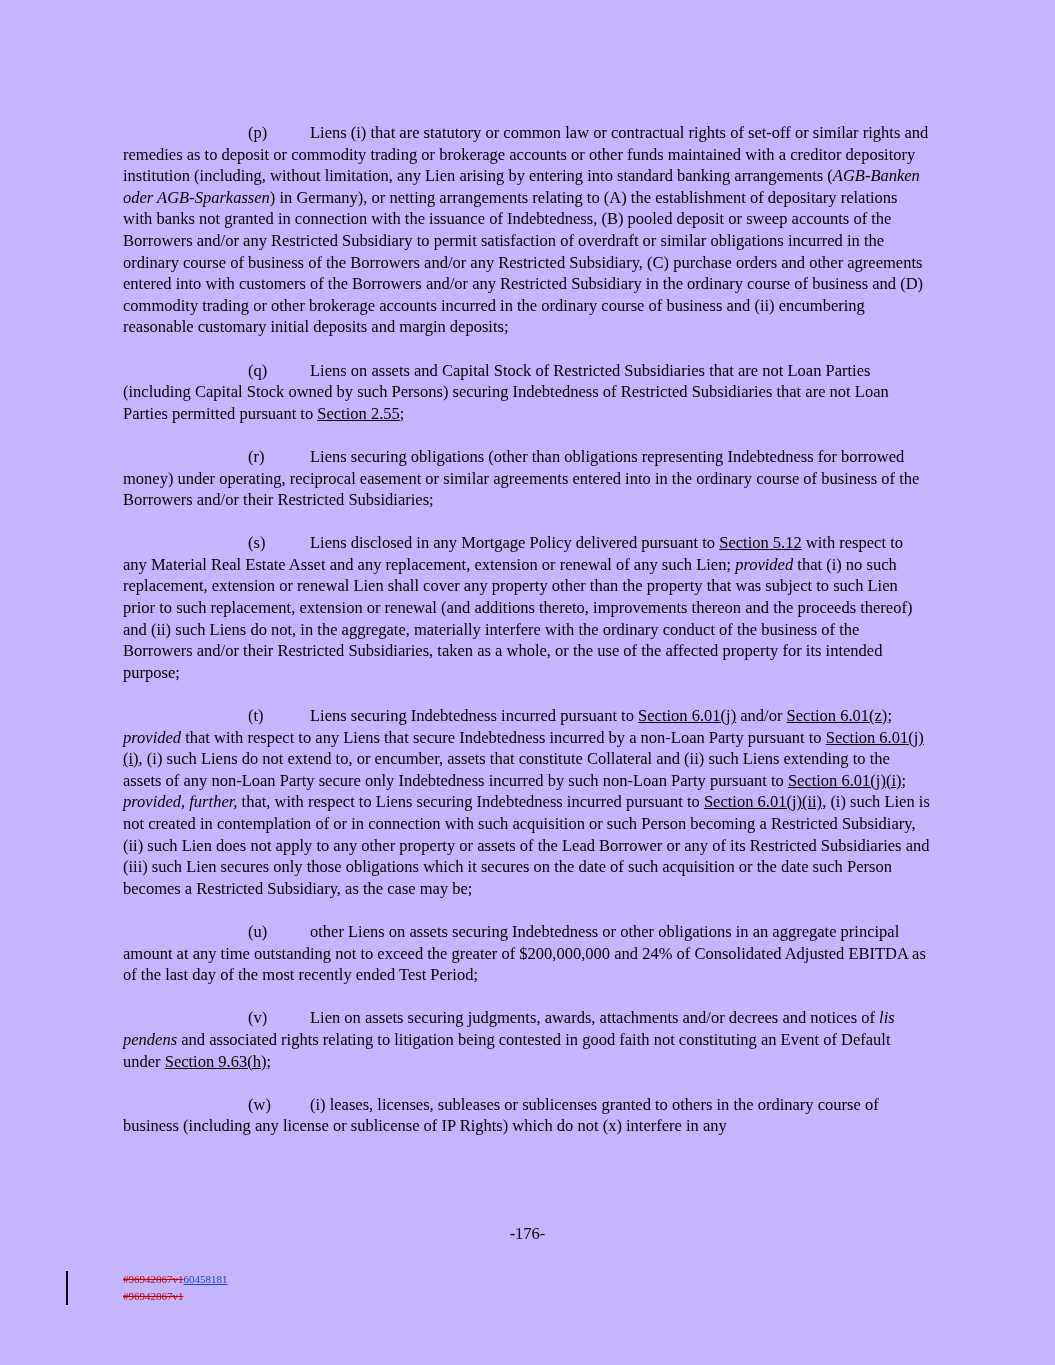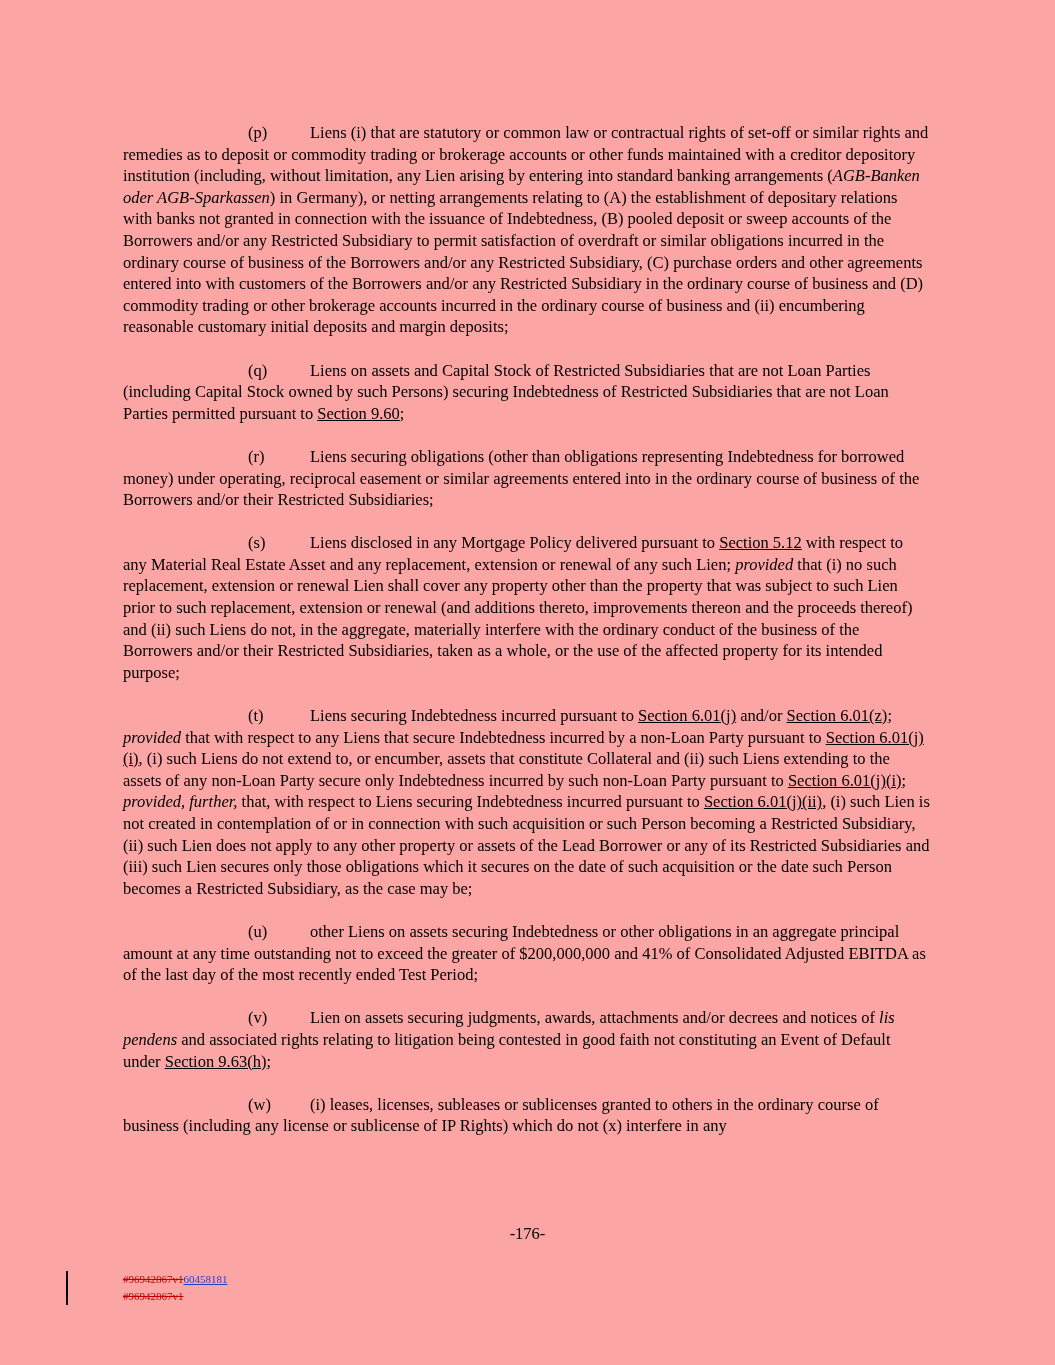--- a/index.html
+++ b/index.html
@@ -4,21 +4,21 @@
 <style>
   html, body {
     margin: 0;
     padding: 0;
     background: #ffffff;
   }
   .page {
     position: relative;
     width: 1055px;
     height: 1365px;
-    background: #fca5a5;
+    background: #c4b5fd;
     font-family: "Liberation Serif", serif;
     color: #000000;
     overflow: hidden;
   }
   .content {
     position: absolute;
     left: 123px;
     top: 122px;
     width: 807px;
     font-size: 16.5px;
@@ -70,25 +70,25 @@
     text-decoration: underline;
     font-size: 11px;
   }
 </style>
 </head>
 <body>
 
 <div class="page">
   <div class="content">
       <p class="para"><span class="para-label">(p)</span><span>Liens (i) that are statutory or common law or contractual rights of set-off or similar rights and remedies as to deposit or commodity trading or brokerage accounts or other funds maintained with a creditor depository institution (including, without limitation, any Lien arising by entering into standard banking arrangements (</span><span class="it">AGB-Banken oder AGB-Sparkassen</span><span>) in Germany), or netting arrangements relating to (A) the establishment of depositary relations with banks not granted in connection with the issuance of Indebtedness, (B) pooled deposit or sweep accounts of the Borrowers and/or any Restricted Subsidiary to permit satisfaction of overdraft or similar obligations incurred in the ordinary course of business of the Borrowers and/or any Restricted Subsidiary, (C) purchase orders and other agreements entered into with customers of the Borrowers and/or any Restricted Subsidiary in the ordinary course of business and (D) commodity trading or other brokerage accounts incurred in the ordinary course of business and (ii) encumbering reasonable customary initial deposits and margin deposits;</span></p>
-      <p class="para"><span class="para-label">(q)</span><span>Liens on assets and Capital Stock of Restricted Subsidiaries that are not Loan Parties (including Capital Stock owned by such Persons) securing Indebtedness of Restricted Subsidiaries that are not Loan Parties permitted pursuant to </span><span class="ul">Section 9.60</span><span>;</span></p>
+      <p class="para"><span class="para-label">(q)</span><span>Liens on assets and Capital Stock of Restricted Subsidiaries that are not Loan Parties (including Capital Stock owned by such Persons) securing Indebtedness of Restricted Subsidiaries that are not Loan Parties permitted pursuant to </span><span class="ul">Section 2.55</span><span>;</span></p>
       <p class="para"><span class="para-label">(r)</span><span>Liens securing obligations (other than obligations representing Indebtedness for borrowed money) under operating, reciprocal easement or similar agreements entered into in the ordinary course of business of the Borrowers and/or their Restricted Subsidiaries;</span></p>
       <p class="para"><span class="para-label">(s)</span><span>Liens disclosed in any Mortgage Policy delivered pursuant to </span><span class="ul">Section 5.12</span><span> with respect to any Material Real Estate Asset and any replacement, extension or renewal of any such Lien; </span><span class="it">provided</span><span> that (i) no such replacement, extension or renewal Lien shall cover any property other than the property that was subject to such Lien prior to such replacement, extension or renewal (and additions thereto, improvements thereon and the proceeds thereof) and (ii) such Liens do not, in the aggregate, materially interfere with the ordinary conduct of the business of the Borrowers and/or their Restricted Subsidiaries, taken as a whole, or the use of the affected property for its intended purpose;</span></p>
       <p class="para"><span class="para-label">(t)</span><span>Liens securing Indebtedness incurred pursuant to </span><span class="ul">Section 6.01(j)</span><span> and/or </span><span class="ul">Section 6.01(z)</span><span>; </span><span class="it">provided</span><span> that with respect to any Liens that secure Indebtedness incurred by a non-Loan Party pursuant to </span><span class="ul">Section 6.01(j)(i)</span><span>, (i) such Liens do not extend to, or encumber, assets that constitute Collateral and (ii) such Liens extending to the assets of any non-Loan Party secure only Indebtedness incurred by such non-Loan Party pursuant to </span><span class="ul">Section 6.01(j)(i)</span><span>; </span><span class="it">provided, further,</span><span> that, with respect to Liens securing Indebtedness incurred pursuant to </span><span class="ul">Section 6.01(j)(ii)</span><span>, (i) such Lien is not created in contemplation of or in connection with such acquisition or such Person becoming a Restricted Subsidiary, (ii) such Lien does not apply to any other property or assets of the Lead Borrower or any of its Restricted Subsidiaries and (iii) such Lien secures only those obligations which it secures on the date of such acquisition or the date such Person becomes a Restricted Subsidiary, as the case may be;</span></p>
-      <p class="para"><span class="para-label">(u)</span><span>other Liens on assets securing Indebtedness or other obligations in an aggregate principal amount at any time outstanding not to exceed the greater of $200,000,000 and 41% of Consolidated Adjusted EBITDA as of the last day of the most recently ended Test Period;</span></p>
+      <p class="para"><span class="para-label">(u)</span><span>other Liens on assets securing Indebtedness or other obligations in an aggregate principal amount at any time outstanding not to exceed the greater of $200,000,000 and 24% of Consolidated Adjusted EBITDA as of the last day of the most recently ended Test Period;</span></p>
       <p class="para"><span class="para-label">(v)</span><span>Lien on assets securing judgments, awards, attachments and/or decrees and notices of </span><span class="it">lis pendens</span><span> and associated rights relating to litigation being contested in good faith not constituting an Event of Default under </span><span class="ul">Section 9.63(h)</span><span>;</span></p>
       <p class="para"><span class="para-label">(w)</span><span>(i) leases, licenses, subleases or sublicenses granted to others in the ordinary course of business (including any license or sublicense of IP Rights) which do not (x) interfere in any</span></p>
     </div>
 
   <div class="page-number">-176-</div>
 
   <div class="change-bar"></div>
 
   <div class="doc-footer">
     <div><span class="strike-red">#96942867v1</span><span class="ins-blue">60458181</span></div>

